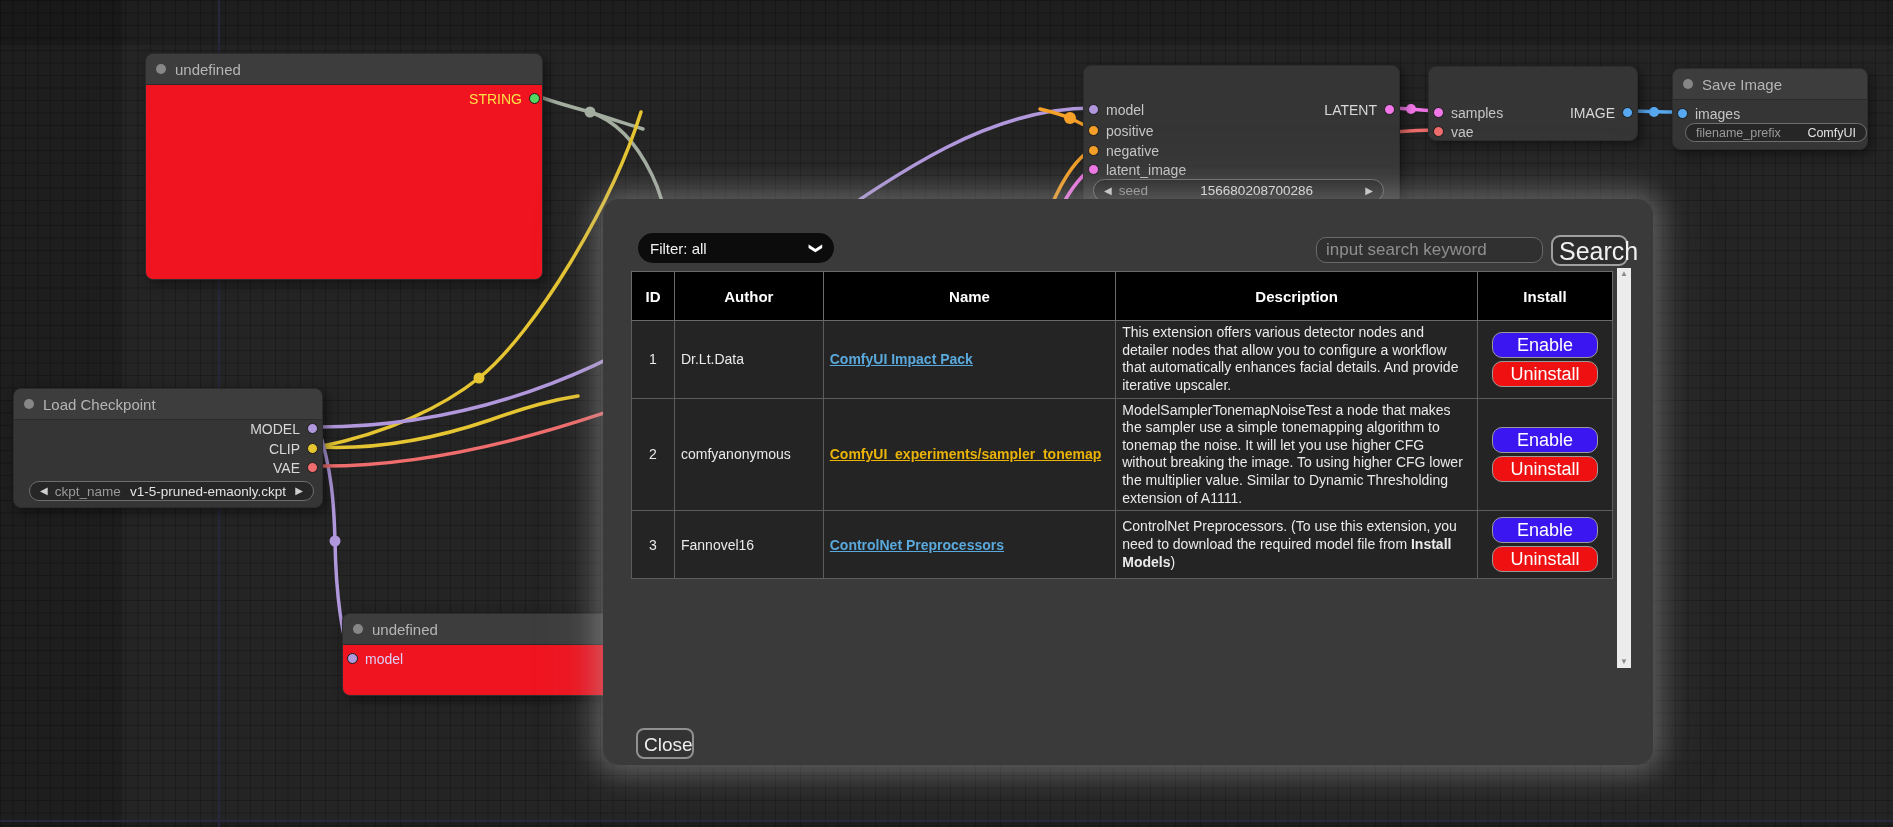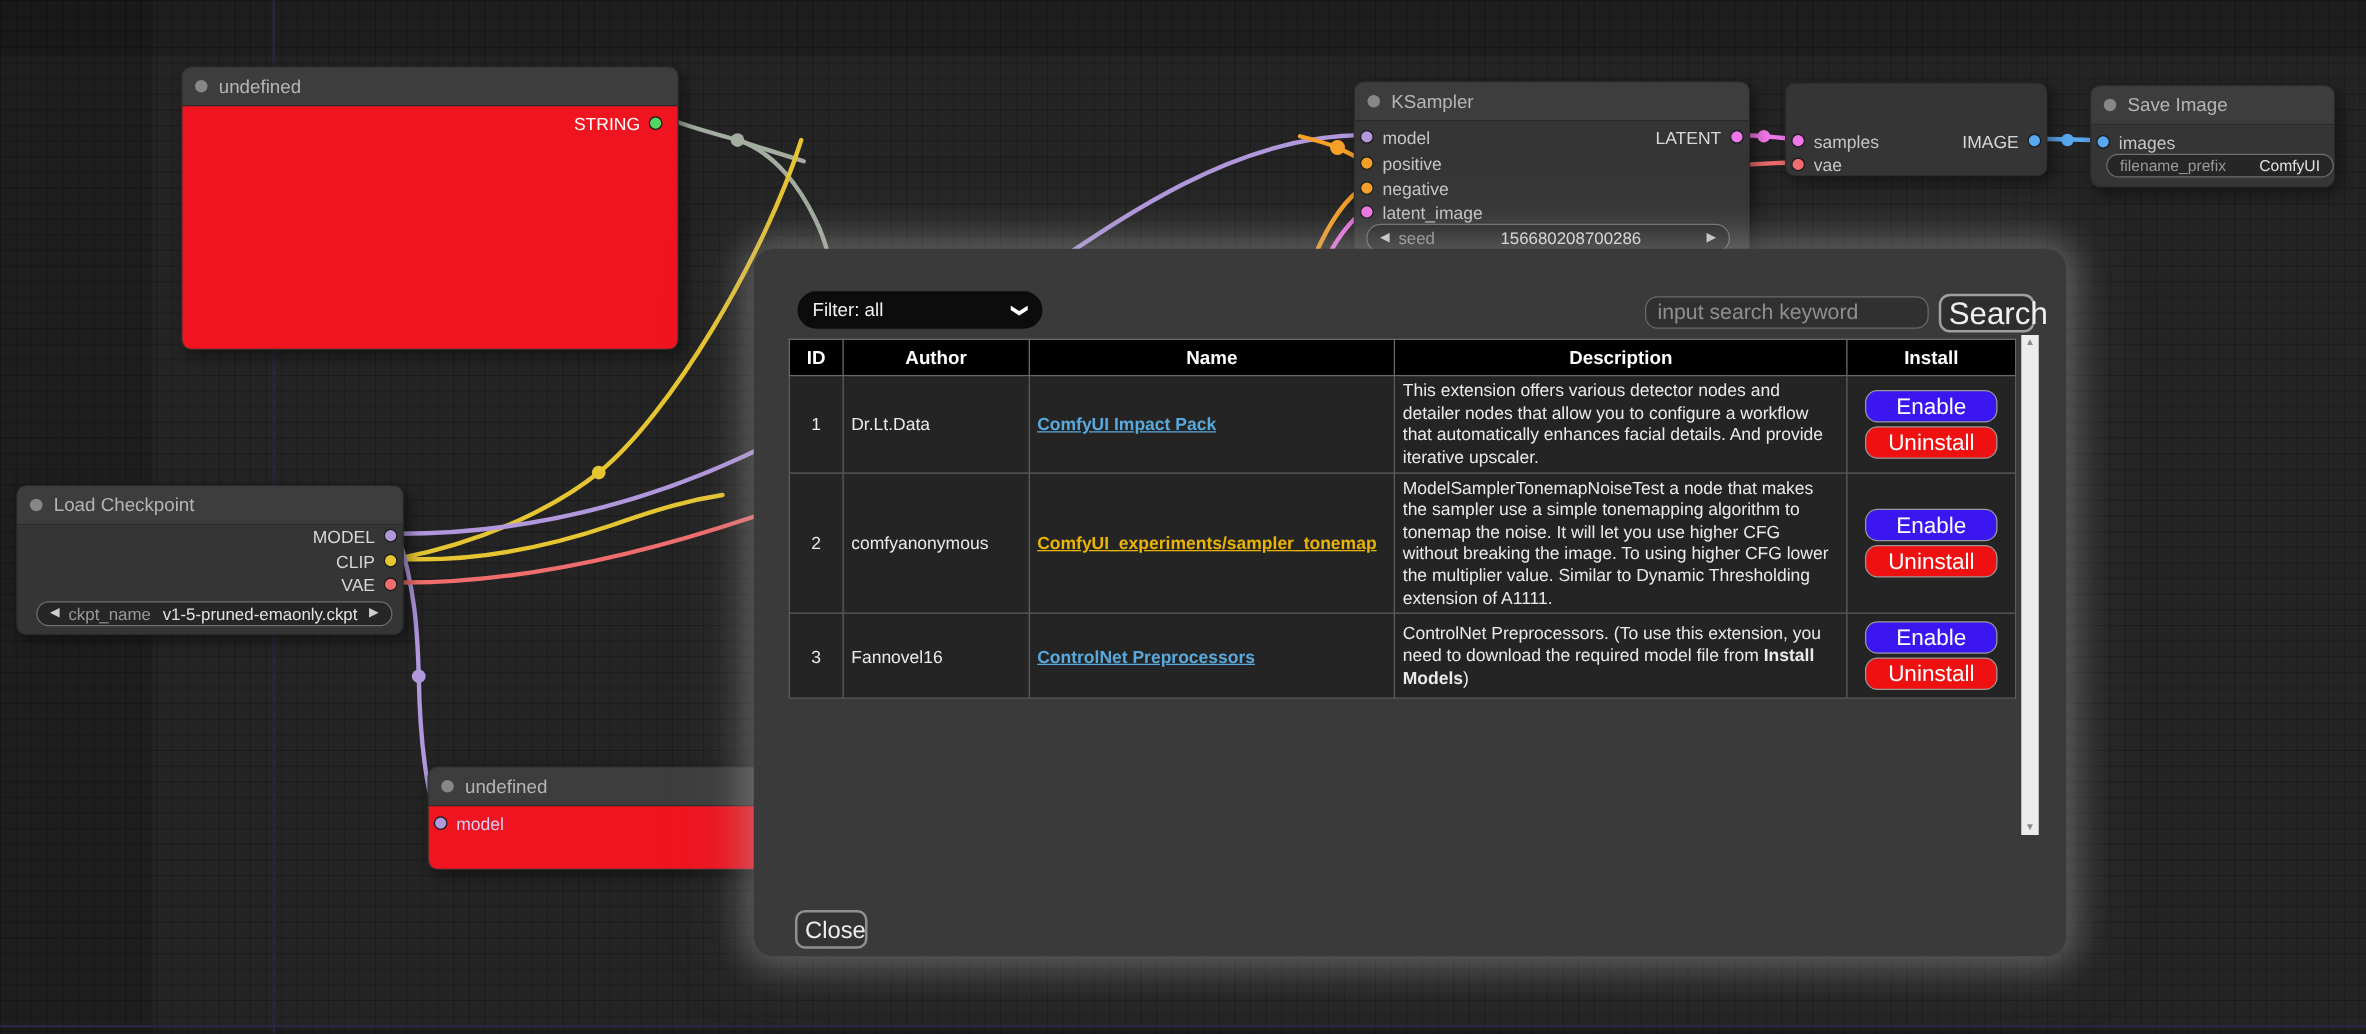--- a/index.html
+++ b/index.html
@@ -35,21 +35,21 @@
   .search-input{position:absolute;left:713px;top:38px;width:227px;height:26px;background:#303030;
     border:1px solid #6a6a6a;border-radius:10px;color:#ddd;font-size:17px;padding:0 9px;box-sizing:border-box;outline:none;
     font-family:"Liberation Sans",sans-serif;}
   .search-input::placeholder{color:#8f8f8f;}
   .search-btn{position:absolute;left:948px;top:36px;width:77px;height:31px;background:#2e2e2e;
     border:2px solid #a0a0a0;border-radius:9px;color:#f0f0f0;font-size:25px;line-height:27px;text-align:center;
     box-sizing:border-box;cursor:pointer;}
   .tablewrap{position:absolute;left:28px;top:72px;width:982px;}
   table.ext{border-collapse:collapse;width:100%;}
   table.ext th{background:#000;color:#fff;font-size:15px;font-weight:bold;border:1px solid #6a6a6a;
-    padding:4px 4px;height:20px;}
+    padding:14px 4px;height:20px;}
   table.ext td{background:#242424;color:#eaeaea;font-size:14px;border:1px solid #5c5c5c;
     padding:3px 6px;vertical-align:middle;}
   td.cid{text-align:center;width:36px;}
   td.cauthor{width:144px;}
   td.cname{width:282px;font-weight:bold;}
   td.cdesc{width:393px;font-size:13.5px;line-height:1.26;padding:2px 5px;}
   td.cinstall{width:127px;}
   .ext-link{text-decoration:underline;cursor:pointer;}
   .ibtn{display:block;width:106px;height:26px;margin:3px auto;border:1px solid #999;border-radius:10px;
     color:#fff;font-size:18px;line-height:24px;text-align:center;cursor:pointer;box-sizing:border-box;
@@ -94,32 +94,28 @@
     <circle cx="1411" cy="109" r="5" fill="#f177e8"></circle>
     <circle cx="1654" cy="112" r="5" fill="#58a8f0"></circle>
   </svg>
 
   <div class="node" style="left:145px;top:53px;width:398px;height:227px;">
     <div class="node-title">
       <span class="tdot" style="background: rgb(135, 135, 135);"></span>
       <span>undefined</span>
     </div>
     <div class="red-body" style="background: rgb(239, 20, 32);"></div>
-    <div class="slot out" style="top:38px;right:12px;color:#ffffff;">
+    <div class="slot out" style="top:38px;right:2px;color:#fde047;">
       <span class="sdot" style="background: rgb(85, 214, 97);"></span>
       <span>STRING</span>
     </div>
   </div>
 
 
   <div class="node" style="left:1083px;top:65px;width:317px;height:140px;">
-    <div class="node-title">
-      <span class="tdot" style="background: rgb(135, 135, 135);"></span>
-      <span>KSampler</span>
-    </div>
     <div class="slot" style="top:37px;left:4px;">
       <span class="sdot" style="background: rgb(177, 152, 221);"></span>
       <span>model</span>
     </div>
     <div class="slot" style="top:58px;left:4px;">
       <span class="sdot" style="background: rgb(245, 160, 40);"></span>
       <span>positive</span>
     </div>
     <div class="slot" style="top:78px;left:4px;">
       <span class="sdot" style="background: rgb(245, 160, 40);"></span>

